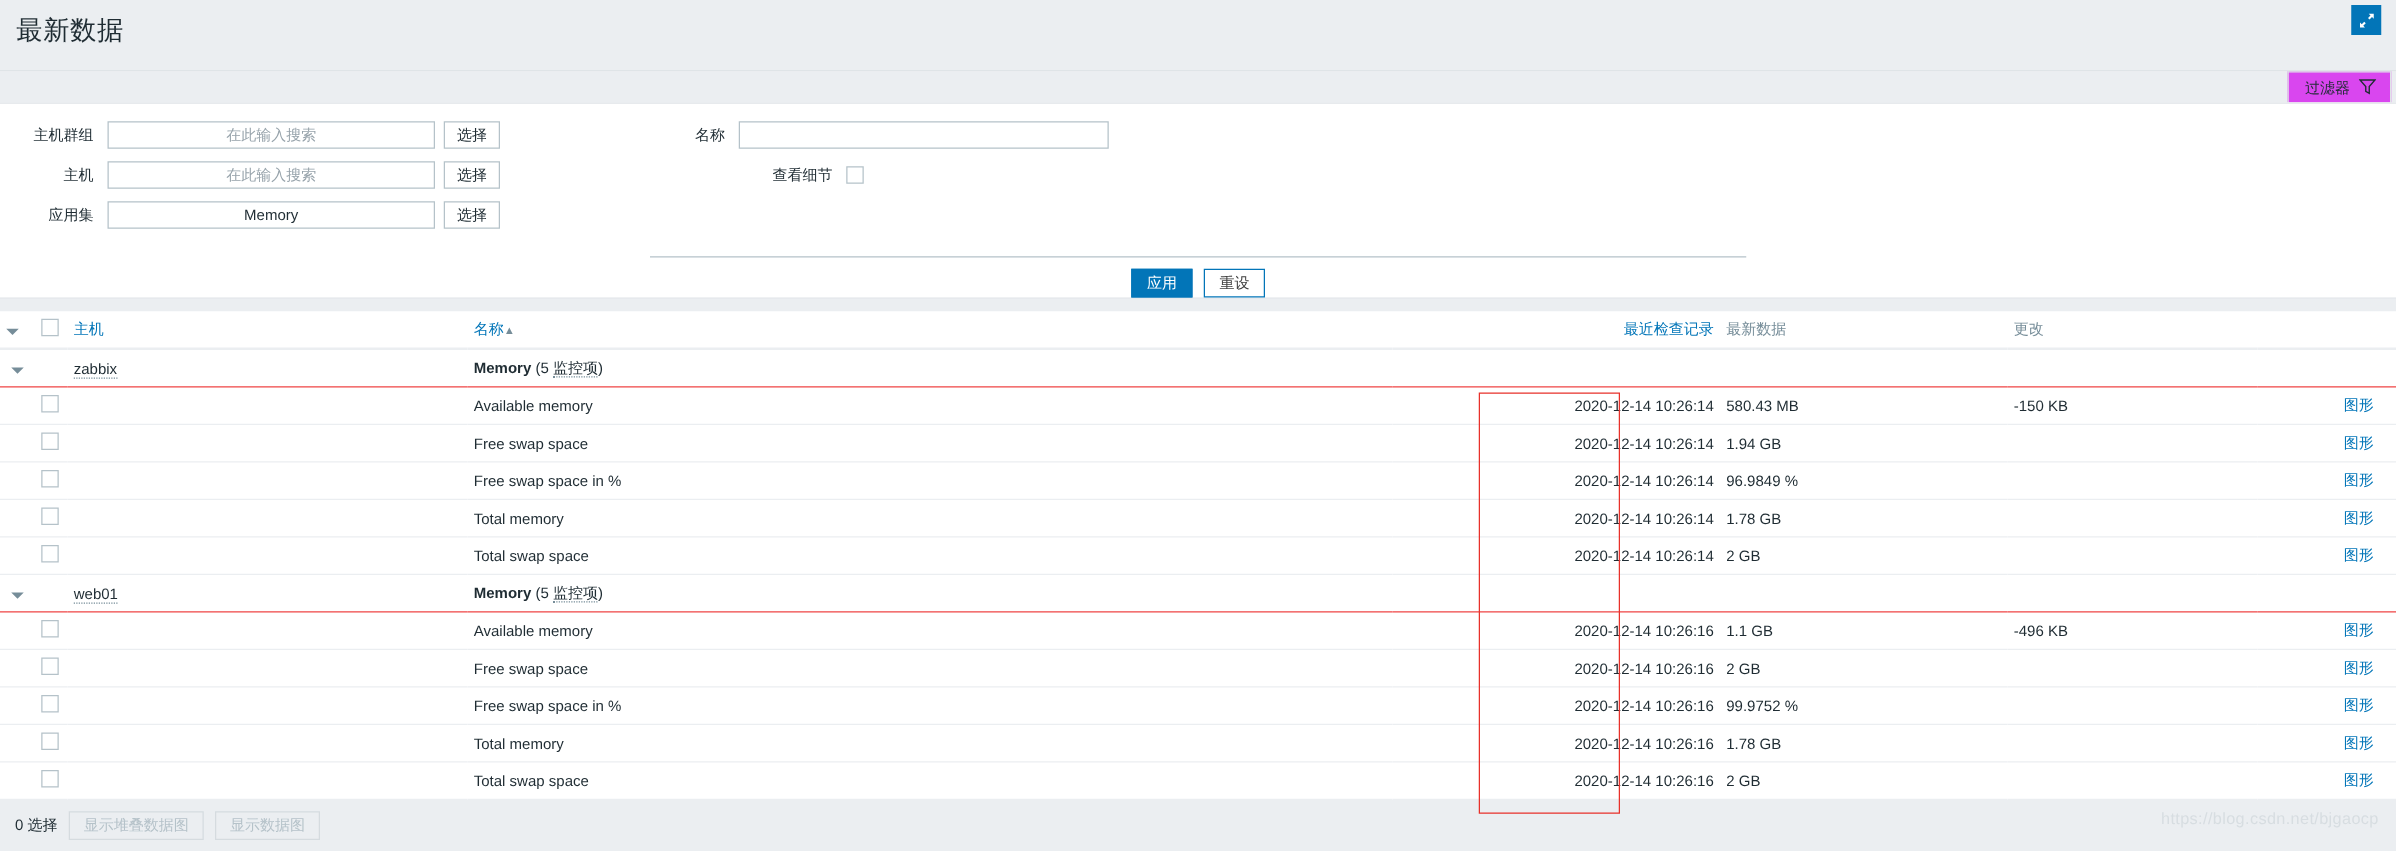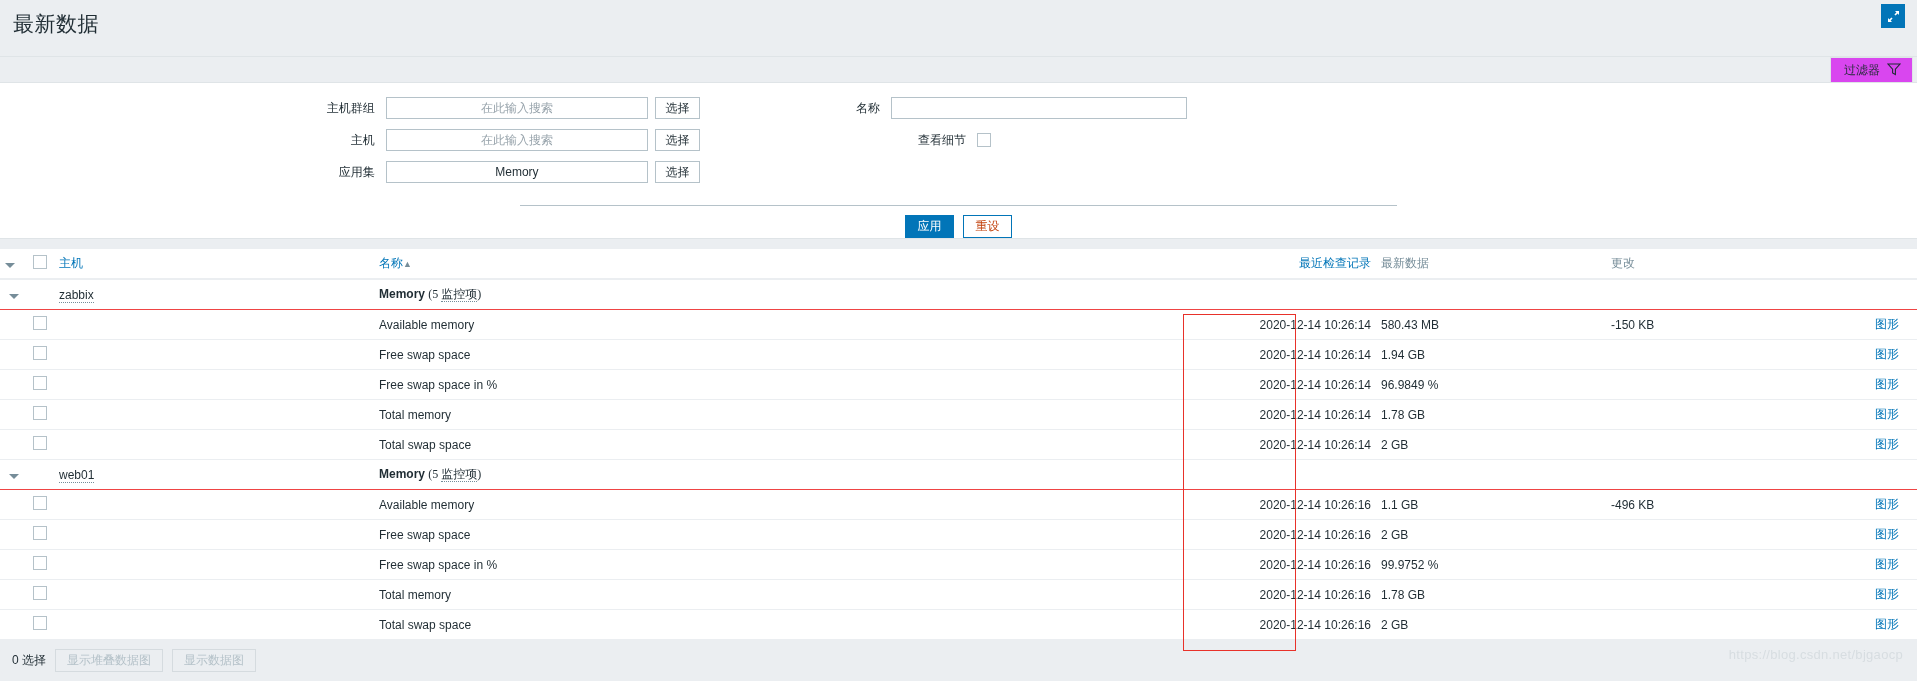--- a/index.html
+++ b/index.html
@@ -64,21 +64,20 @@
   .filter-panel {
     background: #fff;
     border-top: 1px solid #dfe4e7;
     border-bottom: 1px solid #dfe4e7;
     padding: 14px 0 14px 0;
     position: relative;
     height: 157px;
   }
   .filter-columns {
     display: flex;
-    padding-left: 300px;
   }
   .filter-col { display: flex; flex-direction: column; gap: 10px; }
   .filter-col.col-left { width: 400px; }
   .filter-col.col-right { width: 420px; margin-left: 95px; }
 
   .frow { display: flex; align-items: center; height: 22px; }
   .flabel {
     width: 96px;
     text-align: right;
     padding-right: 11px;
@@ -145,21 +144,21 @@
     border: 1px solid #0275b8;
     font-family: "Liberation Sans", sans-serif;
     font-size: 12px;
     cursor: pointer;
   }
   .btn-secondary {
     height: 23px;
     min-width: 49px;
     padding: 0 11px;
     background: #fff;
-    color: #c2410c;
+    color: #404040;
     border: 1px solid #0275b8;
     font-family: Liberation Serif, serif;
     font-size: 12px;
     cursor: pointer;
   }
 
   
   .table-wrap {
     background: #fff;
     margin-top: 10px;
@@ -213,21 +212,21 @@
     display: inline-block;
     cursor: pointer;
   }
   .host-link {
     color: #1f2c33;
     text-decoration: none;
     border-bottom: 1px dotted #768d99;
     cursor: pointer;
   }
   .group-name { font-weight: bold; }
-  .group-count { font-weight: normal; font-family: Liberation Serif, serif; }
+  .group-count { font-weight: normal; }
   .group-count .dotted {
     border-bottom: 1px dotted #768d99;
     cursor: pointer;
   }
   .graph-link { color: #0275b8; text-decoration: none; cursor: pointer; }
   .indent-name { padding-left: 5px !important; }
 
   tr.group-row td { border-bottom: 1px solid #ef4444; }
   .sort-arrow { font-size: 9px; color: #768d99; }
 

